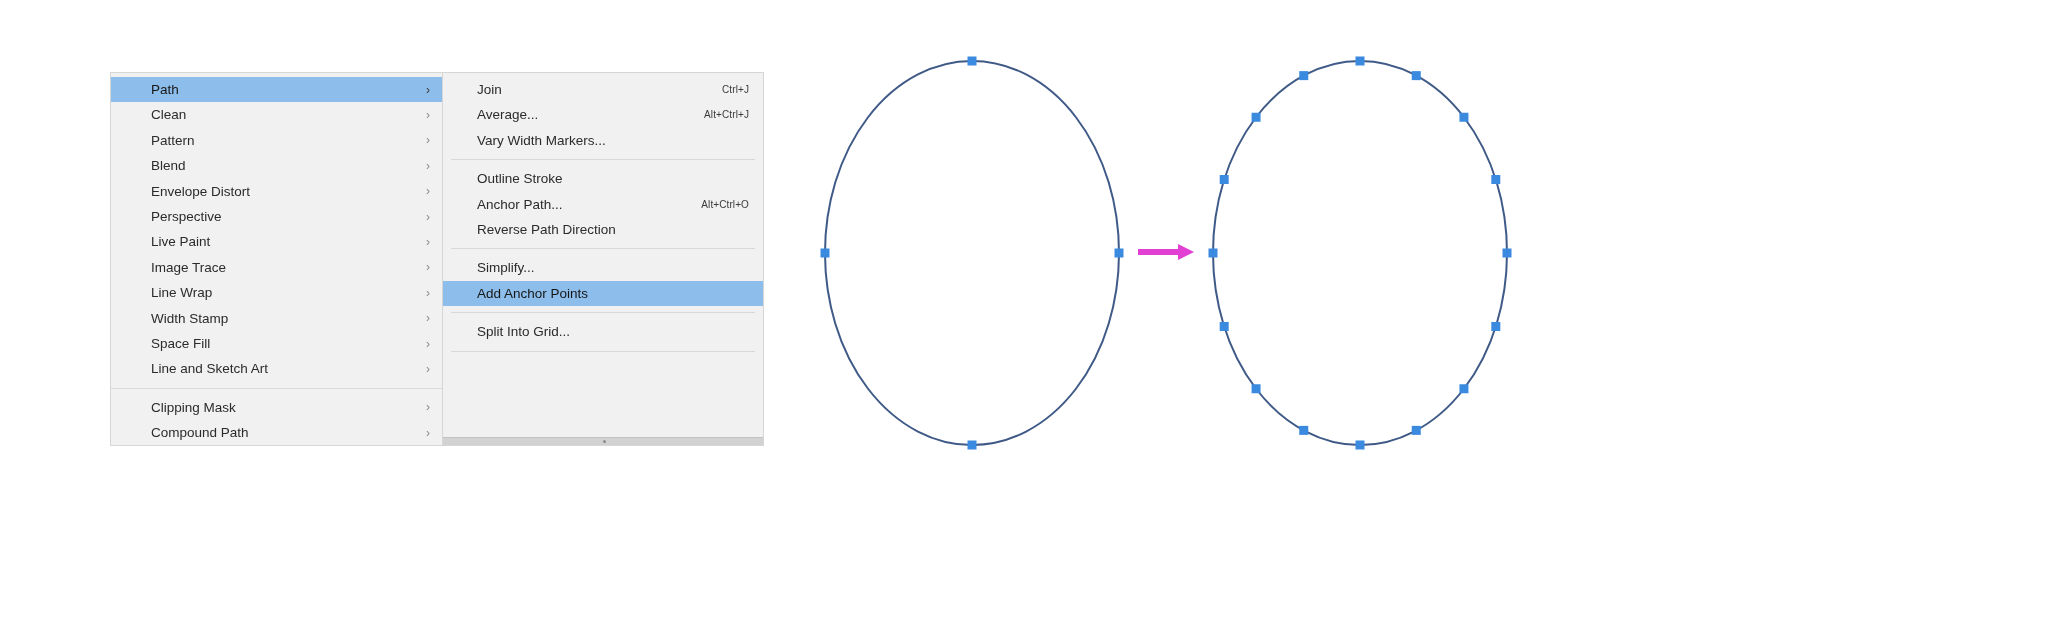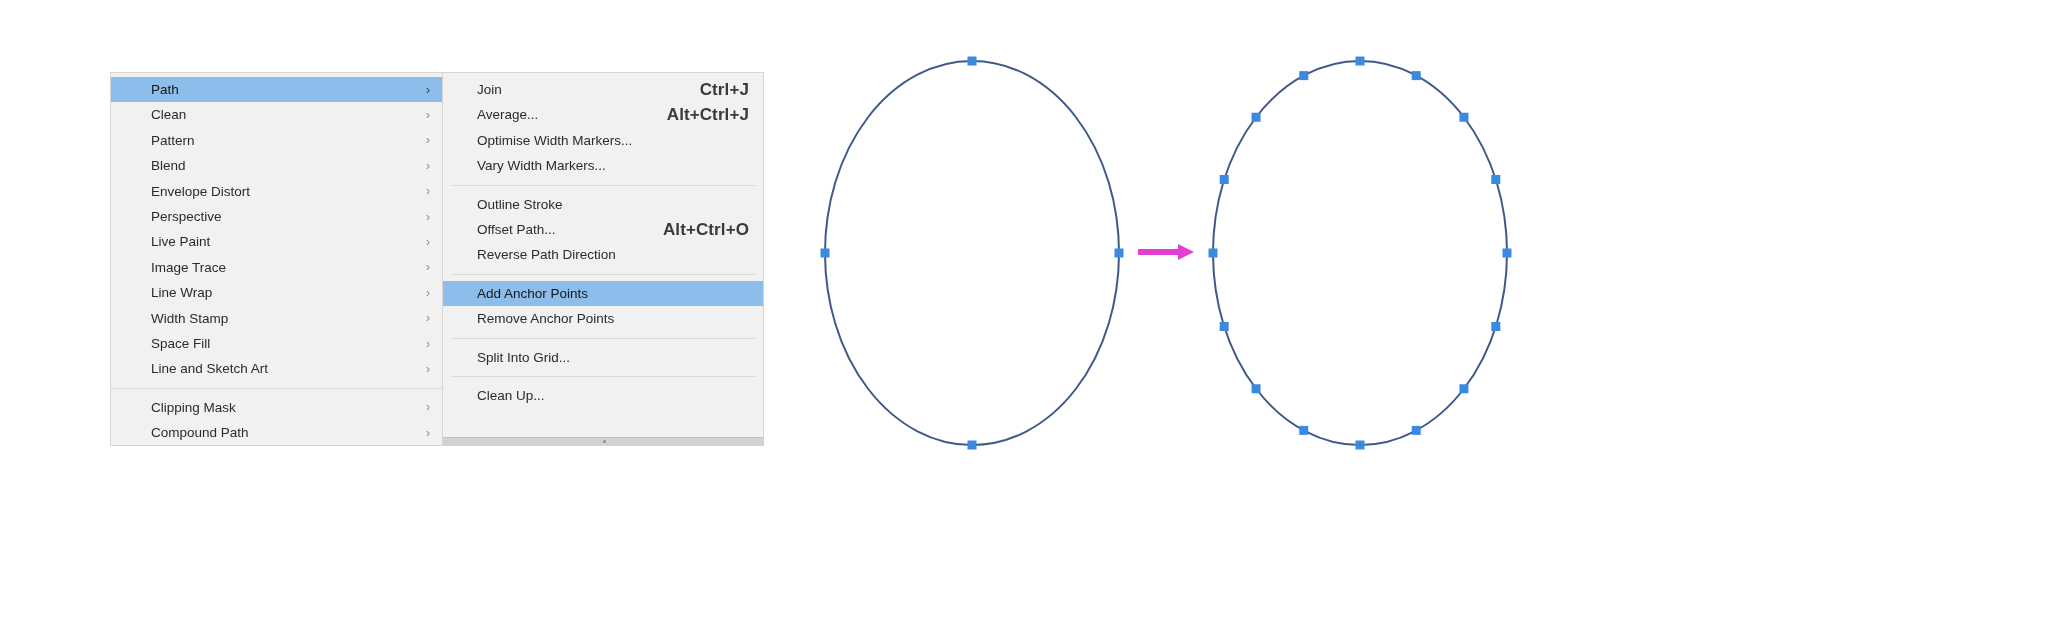--- a/index.html
+++ b/index.html
@@ -77,23 +77,22 @@
     color: #161616;
   }
 
   .menu-item .label {
     flex: 0 0 auto;
   }
 
   .menu-item .shortcut {
     margin-left: auto;
     color: #3a3a3a;
-    font-size: 17px;
+    font-size: 10px;
     letter-spacing: 0.1px;
-    font-weight: bold;
   }
 
   .menu-item .submenu-arrow {
     position: absolute;
     right: 12px;
     top: 50%;
     transform: translateY(-50%);
     color: #8a8a8a;
     font-size: 12px;
     line-height: 1;
@@ -238,51 +237,45 @@
     <ul class="menu-list" id="menu-list-2">
         <li class="menu-item">
           <span class="label">Join</span>
           <span class="shortcut">Ctrl+J</span>
         </li>
         <li class="menu-item">
           <span class="label">Average...</span>
           <span class="shortcut">Alt+Ctrl+J</span>
         </li>
         <li class="menu-item">
-          <span class="label">Optimise Width Markers...</span>
-        </li>
-        <li class="menu-item">
           <span class="label">Vary Width Markers...</span>
         </li>
         <li class="menu-separator"></li>
         <li class="menu-item">
           <span class="label">Outline Stroke</span>
         </li>
         <li class="menu-item">
-          <span class="label">Offset Path...</span>
+          <span class="label">Anchor Path...</span>
           <span class="shortcut">Alt+Ctrl+O</span>
         </li>
         <li class="menu-item">
           <span class="label">Reverse Path Direction</span>
         </li>
         <li class="menu-separator"></li>
+        <li class="menu-item">
+          <span class="label">Simplify...</span>
+        </li>
         <li class="menu-item is-highlighted">
           <span class="label">Add Anchor Points</span>
         </li>
-        <li class="menu-item">
-          <span class="label">Remove Anchor Points</span>
-        </li>
         <li class="menu-separator"></li>
         <li class="menu-item">
           <span class="label">Split Into Grid...</span>
         </li>
         <li class="menu-separator"></li>
-        <li class="menu-item">
-          <span class="label">Clean Up...</span>
-        </li>
       </ul>
     <div class="menu-footer-strip">
       <span class="dot"></span>
     </div>
   </div>
 
   <div id="artboard">
     <svg width="1254" height="636" viewBox="0 0 1254 636" xmlns="http://www.w3.org/2000/svg">
 
       <g id="ellipse-before-group">

